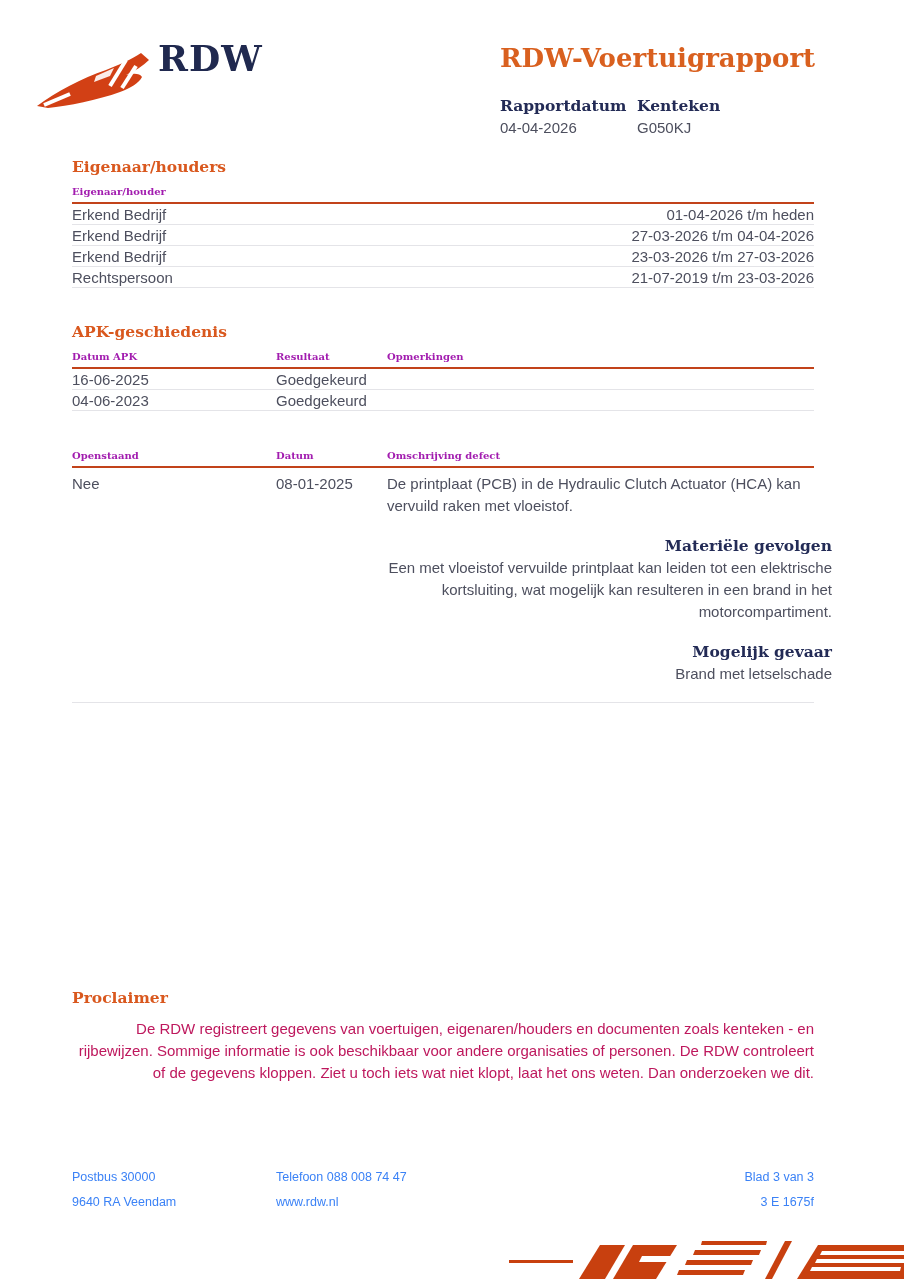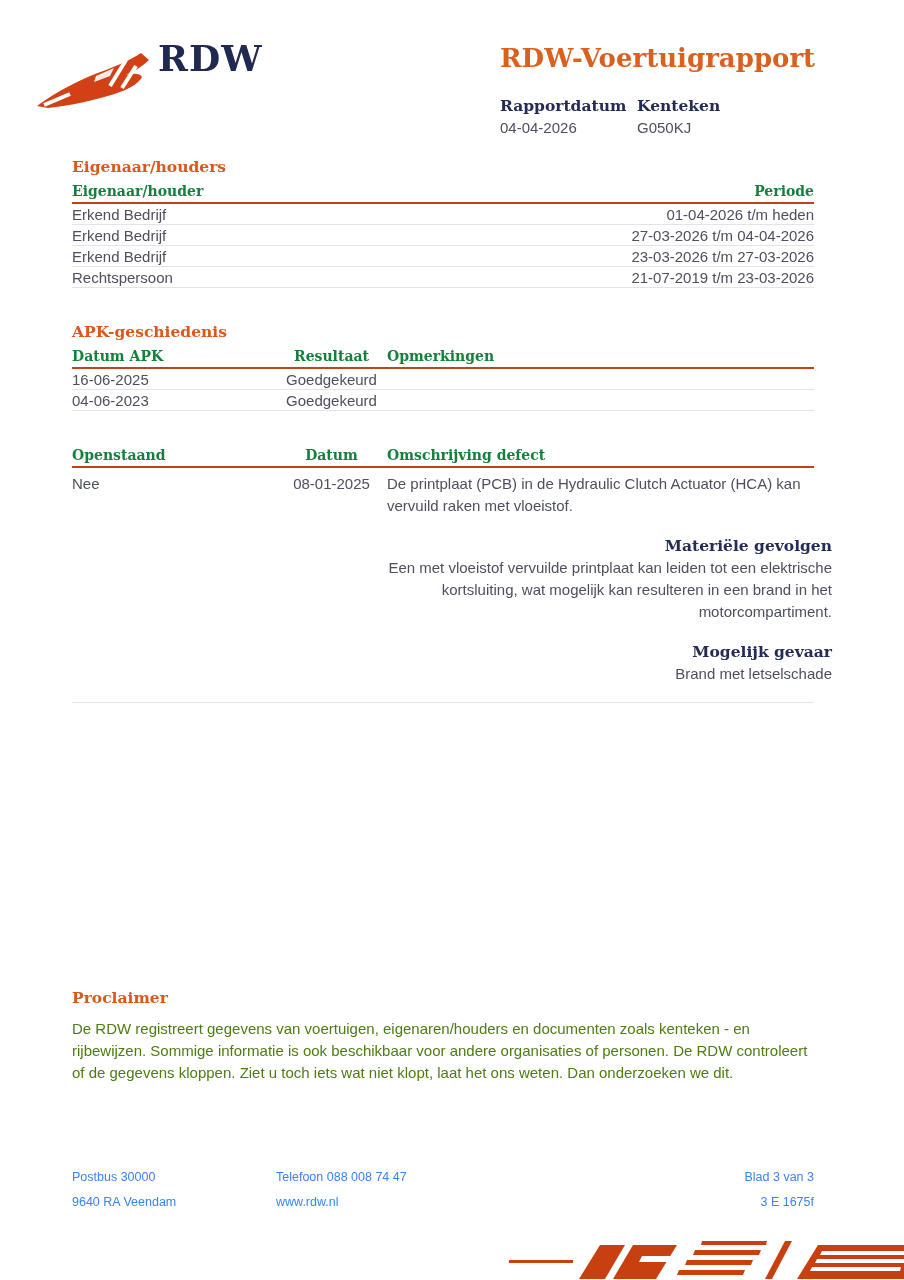--- a/index.html
+++ b/index.html
@@ -36,47 +36,47 @@
   
   .section { position:absolute; left:72px; width:742px; }
   .section-title {
     font-family:"DejaVu Serif", serif; font-weight:bold;
     font-size:15.5px; line-height:20px; color:#d9581e;
     margin-bottom:3px;
   }
   .thead { display:flex; height:22px; align-items:center; }
   .thead span {
     font-family:"DejaVu Serif", serif; font-weight:bold;
-    font-size:14px; color:#15803d;
+    font-size:10px; color:#a21caf;
   }
   .orule { height:2px; background:#c2431a; }
   .trow {
     display:flex; height:21px; align-items:center;
     font-size:15px; border-bottom:1px solid #e4e4e8;
   }
   .c-owner { flex:1; }
   .c-period { text-align:right; flex:1; }
   .c1 { width:204px; flex:none; }
-  .c2 { width:111px; flex:none;text-align:center; }
+  .c2 { width:111px; flex:none; }
   .c3 { flex:1; }
 
   
   .recall-row { display:flex; align-items:flex-start; padding-top:5px; font-size:15px; }
   .wrap-text { line-height:22px; }
   .defect-text { width:430px; }
   .sub-block { width:445px;text-align:right; }
   .sub-title {
     font-family:"DejaVu Serif", serif; font-weight:bold;
     font-size:15.5px; line-height:22px; color:#232b56;
   }
   .mt18 { margin-top:18px; }
   .sep-line { height:1px; background:#e4e4e8; }
 
   
-  .proclaimer-text { font-size:15px; line-height:22px; margin-top:10px; color:#4d7c0f; }
+  .proclaimer-text { font-size:15px; line-height:22px; margin-top:10px; color:#be185d;text-align:right; }
 
   
   .footer-row { display:flex; font-size:12.5px; color:#3b82f6; }
   .f1 { width:204px; flex:none; }
   .f2 { flex:1; }
   .f3 { text-align:right; flex:none; }
 
   .bottom-graphic { right:0; bottom:0; width:395px; height:42px; }
 </style>
 </head>
@@ -100,21 +100,20 @@
 
   <div class="abs meta-label" style="left:500px; top:97px;">Rapportdatum</div>
   <div class="abs meta-value" style="left:500px; top:119px;">04-04-2026</div>
   <div class="abs meta-label" style="left:637px; top:97px;">Kenteken</div>
   <div class="abs meta-value" style="left:637px; top:119px;">G050KJ</div>
 
   <div class="section" style="top:157px;">
     <div class="section-title">Eigenaar/houders</div>
     <div class="thead">
       <span class="c-owner">Eigenaar/houder</span>
-      <span class="c-period">Periode</span>
     </div>
     <div class="orule"></div>
     <div class="trow">
       <span class="c-owner">Erkend Bedrijf</span>
       <span class="c-period">01-04-2026 t/m heden</span>
     </div>
     <div class="trow">
       <span class="c-owner">Erkend Bedrijf</span>
       <span class="c-period">27-03-2026 t/m 04-04-2026</span>
     </div>

